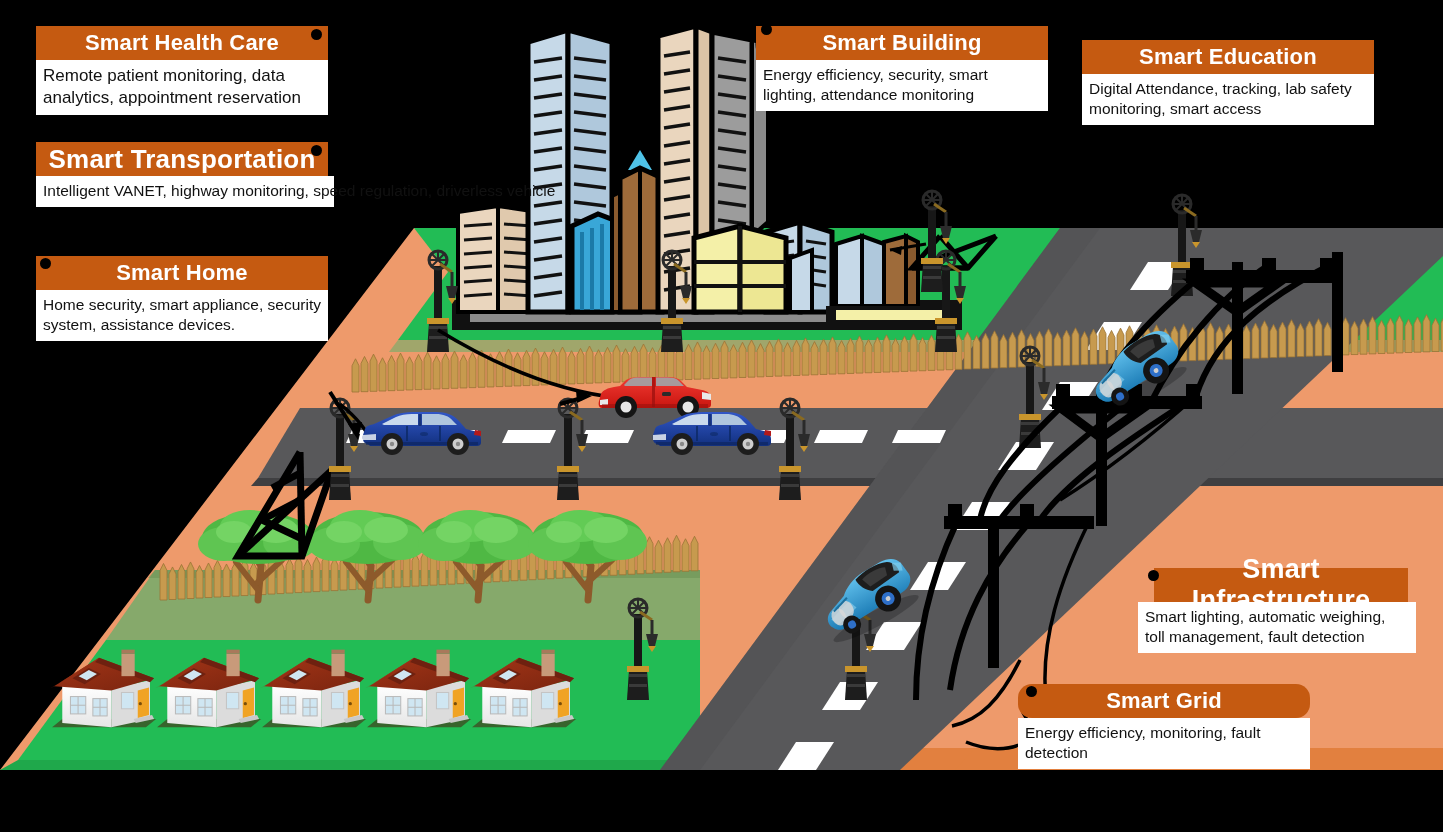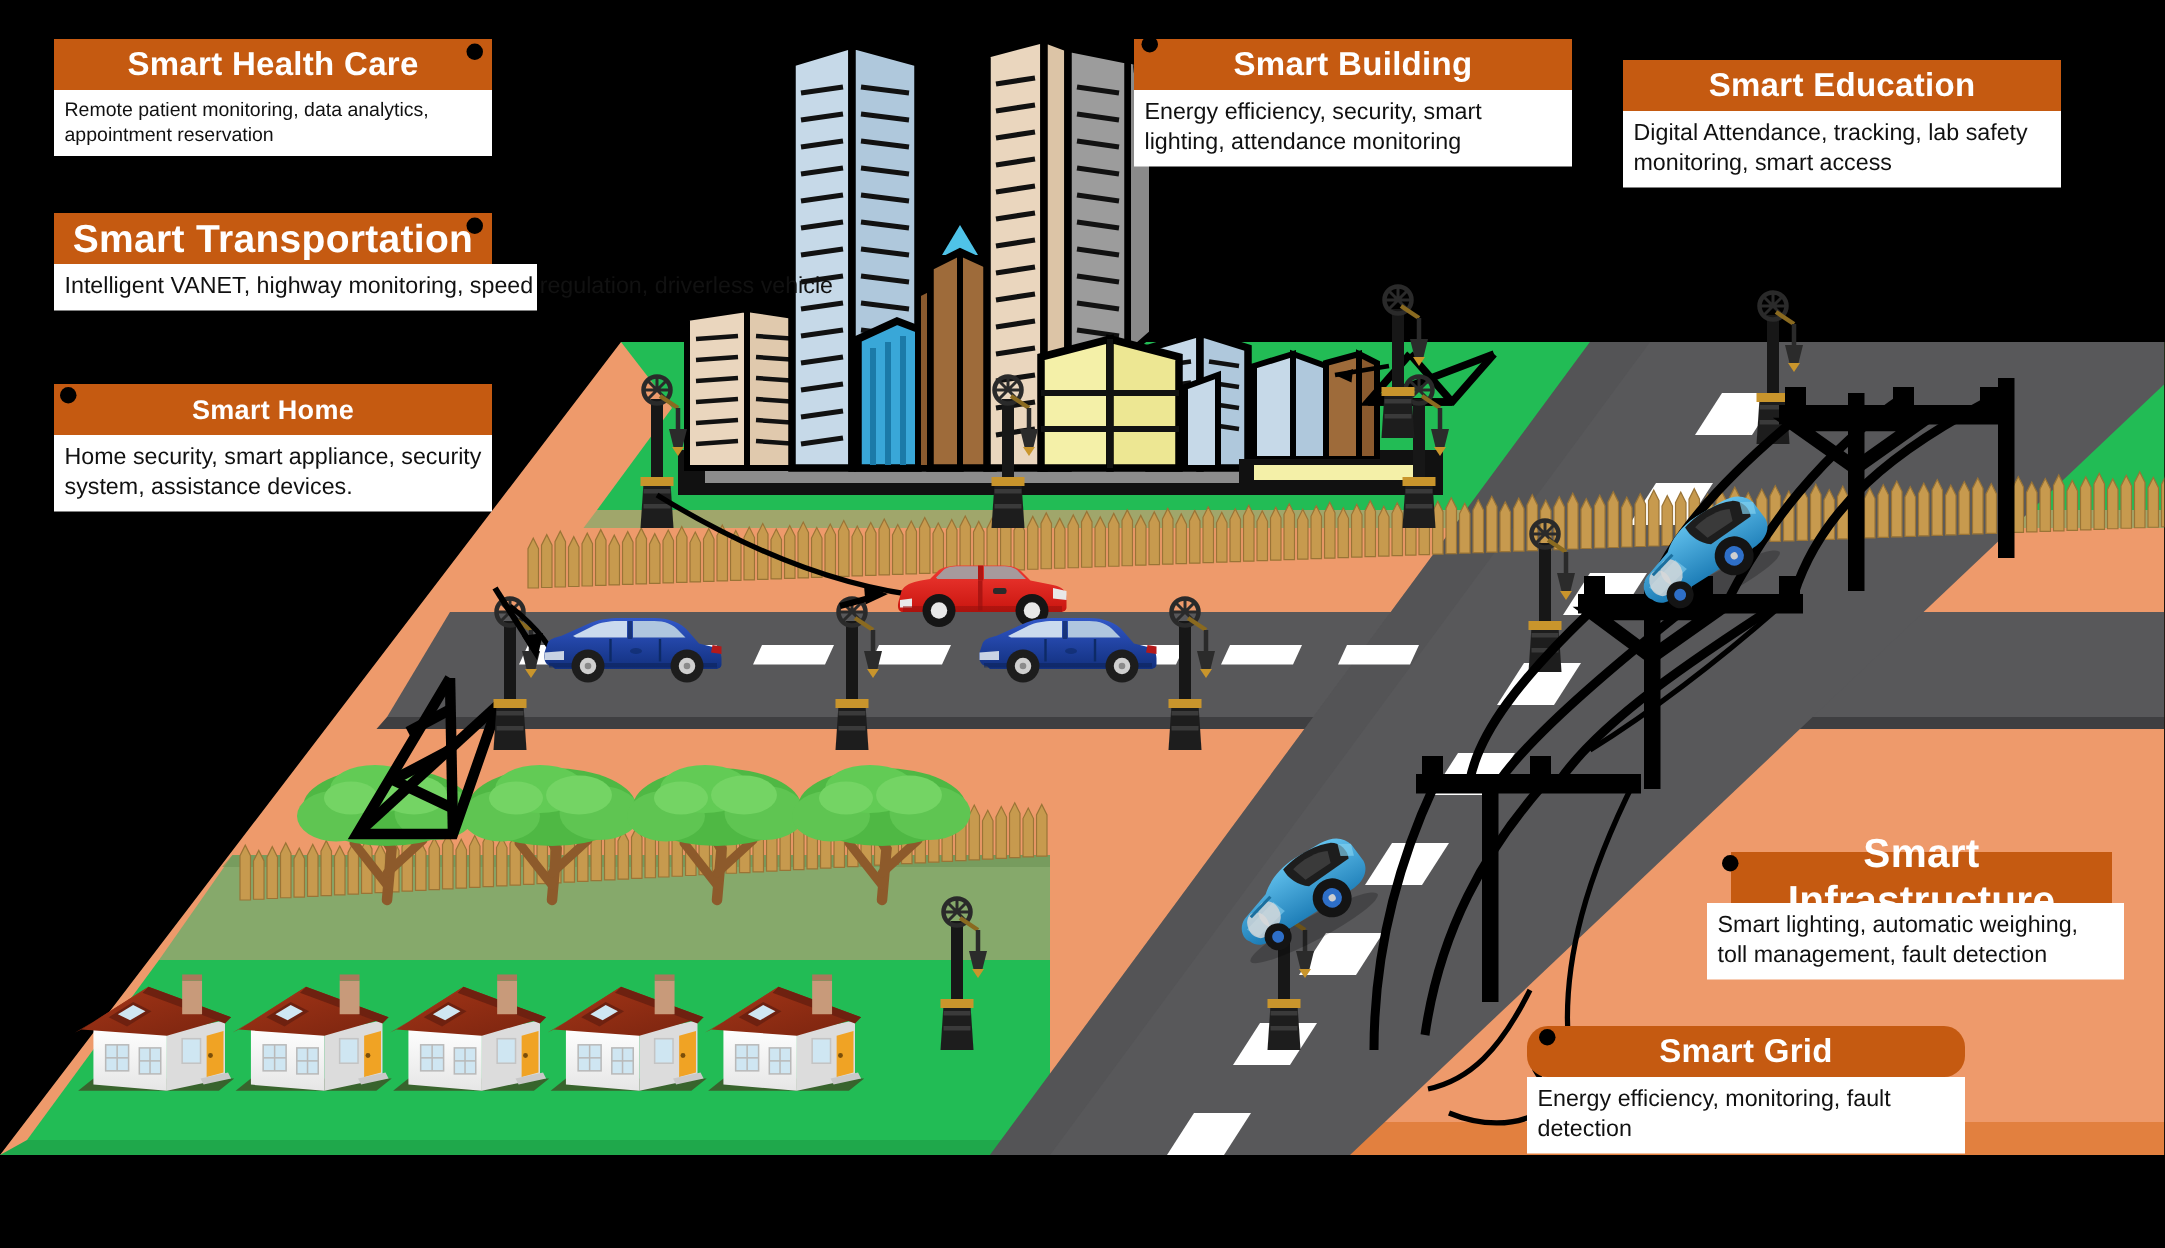--- a/index.html
+++ b/index.html
@@ -680,38 +680,38 @@
     <g>
       <path d="M330,392 L358,436" stroke="#000" stroke-width="4" fill="none"></path>
       <path d="M358,440 L348,424 L362,422 Z" fill="#000"></path>
       <path d="M560,404 L582,398" stroke="#000" stroke-width="4" fill="none"></path>
       <path d="M592,396 L576,390 L577,403 Z" fill="#000"></path>
     </g>
   </svg>
 
   <div class="callout" style="left:36px;top:26px;width:292px;">
     <div class="hdr" style="height:34px;font-size:22px;">Smart Health Care</div>
-    <div class="body" style="width:292px;font-size:13px;">Remote patient monitoring, data analytics, appointment reservation</div>
+    <div class="body" style="width:292px;font-size:17px;">Remote patient monitoring, data analytics, appointment reservation</div>
   </div>
   <div class="dot" style="left:311px;top:29px;"></div>
   <svg class="leader" style="left:300px;top:30px;width:60px;height:40px;">
     <path d="M18,6 C30,14 24,24 10,26" stroke="#000" stroke-width="3" fill="none"></path>
   </svg>
 
   <div class="callout" style="left:36px;top:142px;width:292px;">
     <div class="hdr" style="height:34px;font-size:26px;">Smart Transportation</div>
-    <div class="body" style="width:322px;font-size:15.5px;white-space:nowrap;">Intelligent VANET, highway monitoring, speed regulation, driverless vehicle</div>
+    <div class="body" style="width:298px;font-size:15.5px;white-space:nowrap;">Intelligent VANET, highway monitoring, speed regulation, driverless vehicle</div>
   </div>
   <div class="dot" style="left:311px;top:145px;"></div>
   <svg class="leader" style="left:305px;top:150px;width:60px;height:90px;">
     <path d="M12,0 C24,26 28,52 22,80" stroke="#000" stroke-width="3" fill="none"></path>
   </svg>
 
   <div class="callout" style="left:36px;top:256px;width:292px;">
-    <div class="hdr" style="height:34px;font-size:18px;">Smart Home</div>
+    <div class="hdr" style="height:34px;font-size:22px;">Smart Home</div>
     <div class="body" style="width:292px;font-size:15.5px;">Home security, smart appliance, security system, assistance devices.</div>
   </div>
   <div class="dot" style="left:40px;top:258px;"></div>
   <svg class="leader" style="left:28px;top:256px;width:40px;height:30px;">
     <path d="M14,6 C8,10 6,14 4,18" stroke="#000" stroke-width="3" fill="none"></path>
   </svg>
 
   <div class="callout" style="left:756px;top:26px;width:292px;">
     <div class="hdr" style="height:34px;font-size:22px;">Smart Building</div>
     <div class="body" style="width:292px;font-size:15.5px;">Energy efficiency, security, smart lighting, attendance monitoring</div>

